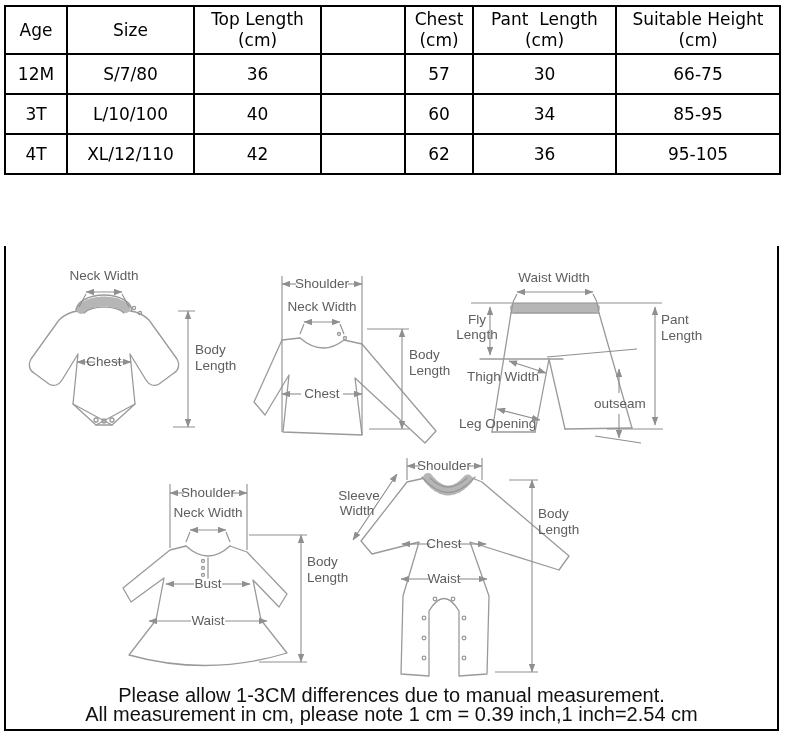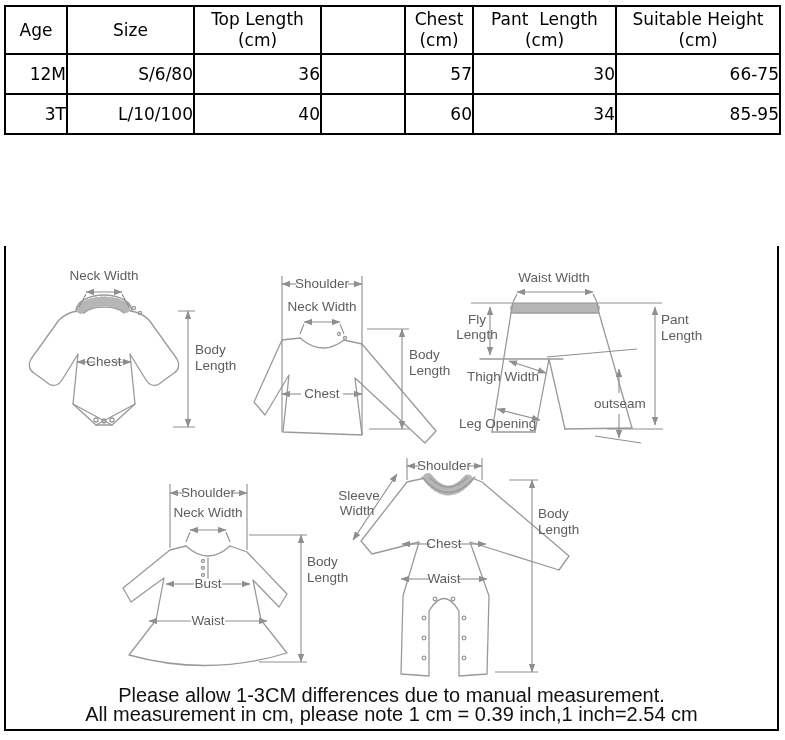--- a/index.html
+++ b/index.html
@@ -5,21 +5,21 @@
   html,body{margin:0;padding:0;background:#ffffff;}
   .sheet{position:relative;width:785px;height:740px;background:#fff;
          font-family:"Liberation Sans",sans-serif;overflow:hidden;}
 
   
   table.size{position:absolute;left:4px;top:5px;width:775px;border-collapse:collapse;
              table-layout:fixed;font-family:"DejaVu Sans",sans-serif;color:#000;padding-left:31px;}
   table.size th,table.size td{border:2px solid #000;text-align:center;vertical-align:middle;
              font-weight:400;font-size:17px;padding:0;}
   table.size th{height:46px;line-height:21px;}
-  table.size td{height:38px;text-align:right;}
+  table.size td{height:38px;}
   .hl{white-space:pre;}
   .hu:empty{display:none;}
 
   
   .diagram-box{position:absolute;left:4px;top:246px;width:775px;height:485px;
                border:2px solid #000;border-top:none;box-sizing:border-box;background:#fff;}
   .diagram-box svg{position:absolute;overflow:visible;}
   .ln{stroke:#9a9a9a;fill:none;stroke-width:1.3;stroke-linejoin:round;stroke-linecap:round;}
   .dim{stroke:#8f8f8f;fill:none;stroke-width:1.1;}
   .rib{stroke:#b6b6b6;stroke-width:10;stroke-dasharray:1.5 2.7;fill:none;}
@@ -74,35 +74,44 @@
             <div class="hl">Pant  Length</div>
             <div class="hu">(cm)</div>
           </th>
       <th>
             <div class="hl">Suitable Height</div>
             <div class="hu">(cm)</div>
           </th>
     </tr>
     <tr>
       <td>12M</td>
-      <td>S/6/80</td>
+      <td>S/7/80</td>
       <td>36</td>
       <td></td>
       <td>57</td>
       <td>30</td>
       <td>66-75</td>
     </tr>
     <tr>
       <td>3T</td>
       <td>L/10/100</td>
       <td>40</td>
       <td></td>
       <td>60</td>
       <td>34</td>
       <td>85-95</td>
+    </tr>
+    <tr>
+      <td>4T</td>
+      <td>XL/12/110</td>
+      <td>42</td>
+      <td></td>
+      <td>62</td>
+      <td>36</td>
+      <td>95-105</td>
     </tr>
   </tbody>
     </table>
 
   <div class="diagram-box">
 
     <svg style="left:12px;top:8px" width="235" height="200" viewBox="0 0 235 200">
       <g class="ln">
         <path fill="#ffffff" d="M60,57 C52,58 46,61 41,66 L13,105 C10,110 11,116 16,119 L31,130 C36,133 41,131 44,126 L60,100 L55,150 L78,171 L94,171 L117,150 L112,100 L128,126 C131,131 136,133 141,130 L156,119 C161,116 162,110 159,105 L131,66 C126,61 120,58 112,57"></path>
         <path class="rib" d="M63,55 A26,14 0 0 1 109,55"></path>

